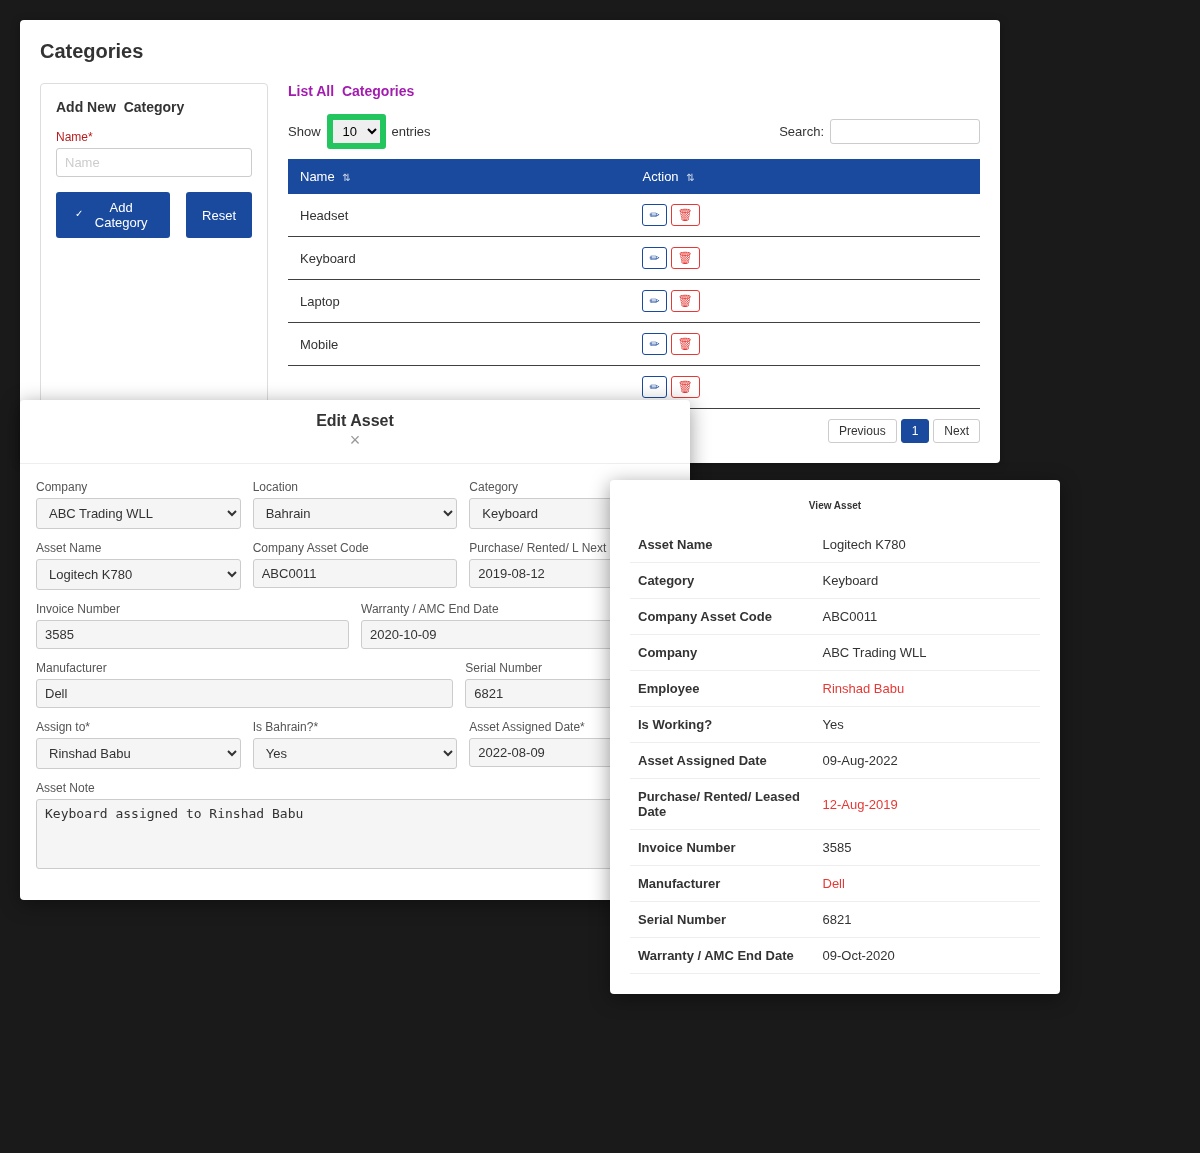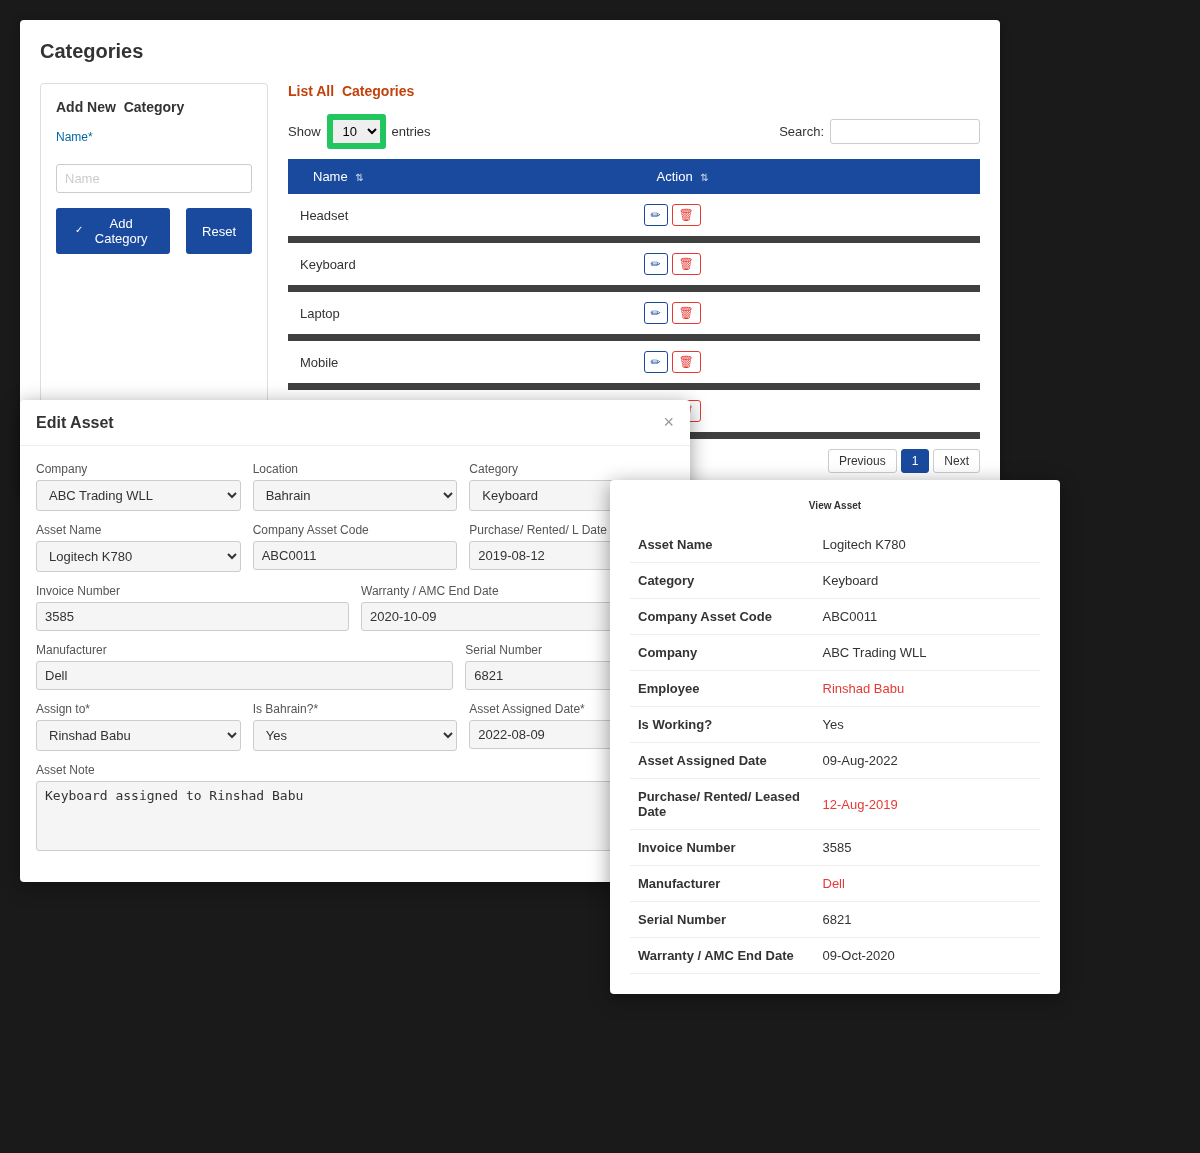--- a/index.html
+++ b/index.html
@@ -56,22 +56,22 @@
       font-weight: bold;
     }
 
     .form-group {
       margin-bottom: 12px;
     }
 
     .form-group label {
       display: block;
       font-size: 12px;
-      margin-bottom: 20px;
-      color: #0369a1;
+      margin-bottom: 4px;
+      color: #b91c1c;
     }
 
     .form-group input {
       width: 100%;
       border: 1px solid #ccc;
       border-radius: 3px;
       padding: 6px 8px;
       font-size: 13px;
       color: #999;
     }
@@ -111,21 +111,21 @@
 
     
     .list-section {
       flex: 1;
     }
 
     .list-section h3 {
       font-size: 14px;
       font-weight: normal;
       margin-bottom: 15px;
-      color: #c2410c;
+      color: #a21caf;
     }
 
     .list-section h3 span {
       font-weight: bold;
     }
 
     .table-controls {
       display: flex;
       justify-content: space-between;
       align-items: center;
@@ -167,27 +167,27 @@
       border-collapse: collapse;
       font-size: 13px;
     }
 
     table thead tr {
       background: #1a4a9e;
       color: #fff;
     }
 
     table thead th {
-      padding: 10px 25px;
+      padding: 10px 12px;
       text-align: left;
       font-weight: normal;
     }
 
     table tbody tr {
-      border-bottom: 7px solid #404040;
+      border-bottom: 1px solid #404040;
     }
 
     table tbody td {
       padding: 10px 12px;
     }
 
     .action-btns {
       display: flex;
       gap: 4px;
     }
@@ -246,20 +246,21 @@
       box-shadow: 0 4px 20px rgba(0,0,0,0.4);
       z-index: 10;
     }
 
     .modal-header {
       display: flex;
       justify-content: space-between;
       align-items: center;
       padding: 12px 16px;
       border-bottom: 1px solid #eee;
+      flex-direction: column;
     }
 
     .modal-header h3 {
       font-size: 16px;
       font-weight: bold;
       color: #333;
     }
 
     .modal-close {
       background: none;
@@ -532,21 +533,21 @@
         <label>Asset Name</label>
         <select>
           <option>Logitech K780</option>
         </select>
       </div>
       <div class="form-col">
         <label>Company Asset Code</label>
         <input type="text" value="ABC0011" style="">
       </div>
       <div class="form-col">
-        <label>Purchase/ Rented/ L Date</label>
+        <label>Purchase/ Rented/ L Next</label>
         <input type="text" value="2019-08-12" style="">
       </div>
     </div>
     <div class="form-row">
       <div class="form-col">
         <label>Invoice Number</label>
         <input type="text" value="3585" style="">
       </div>
       <div class="form-col">
         <label>Warranty / AMC End Date</label>

